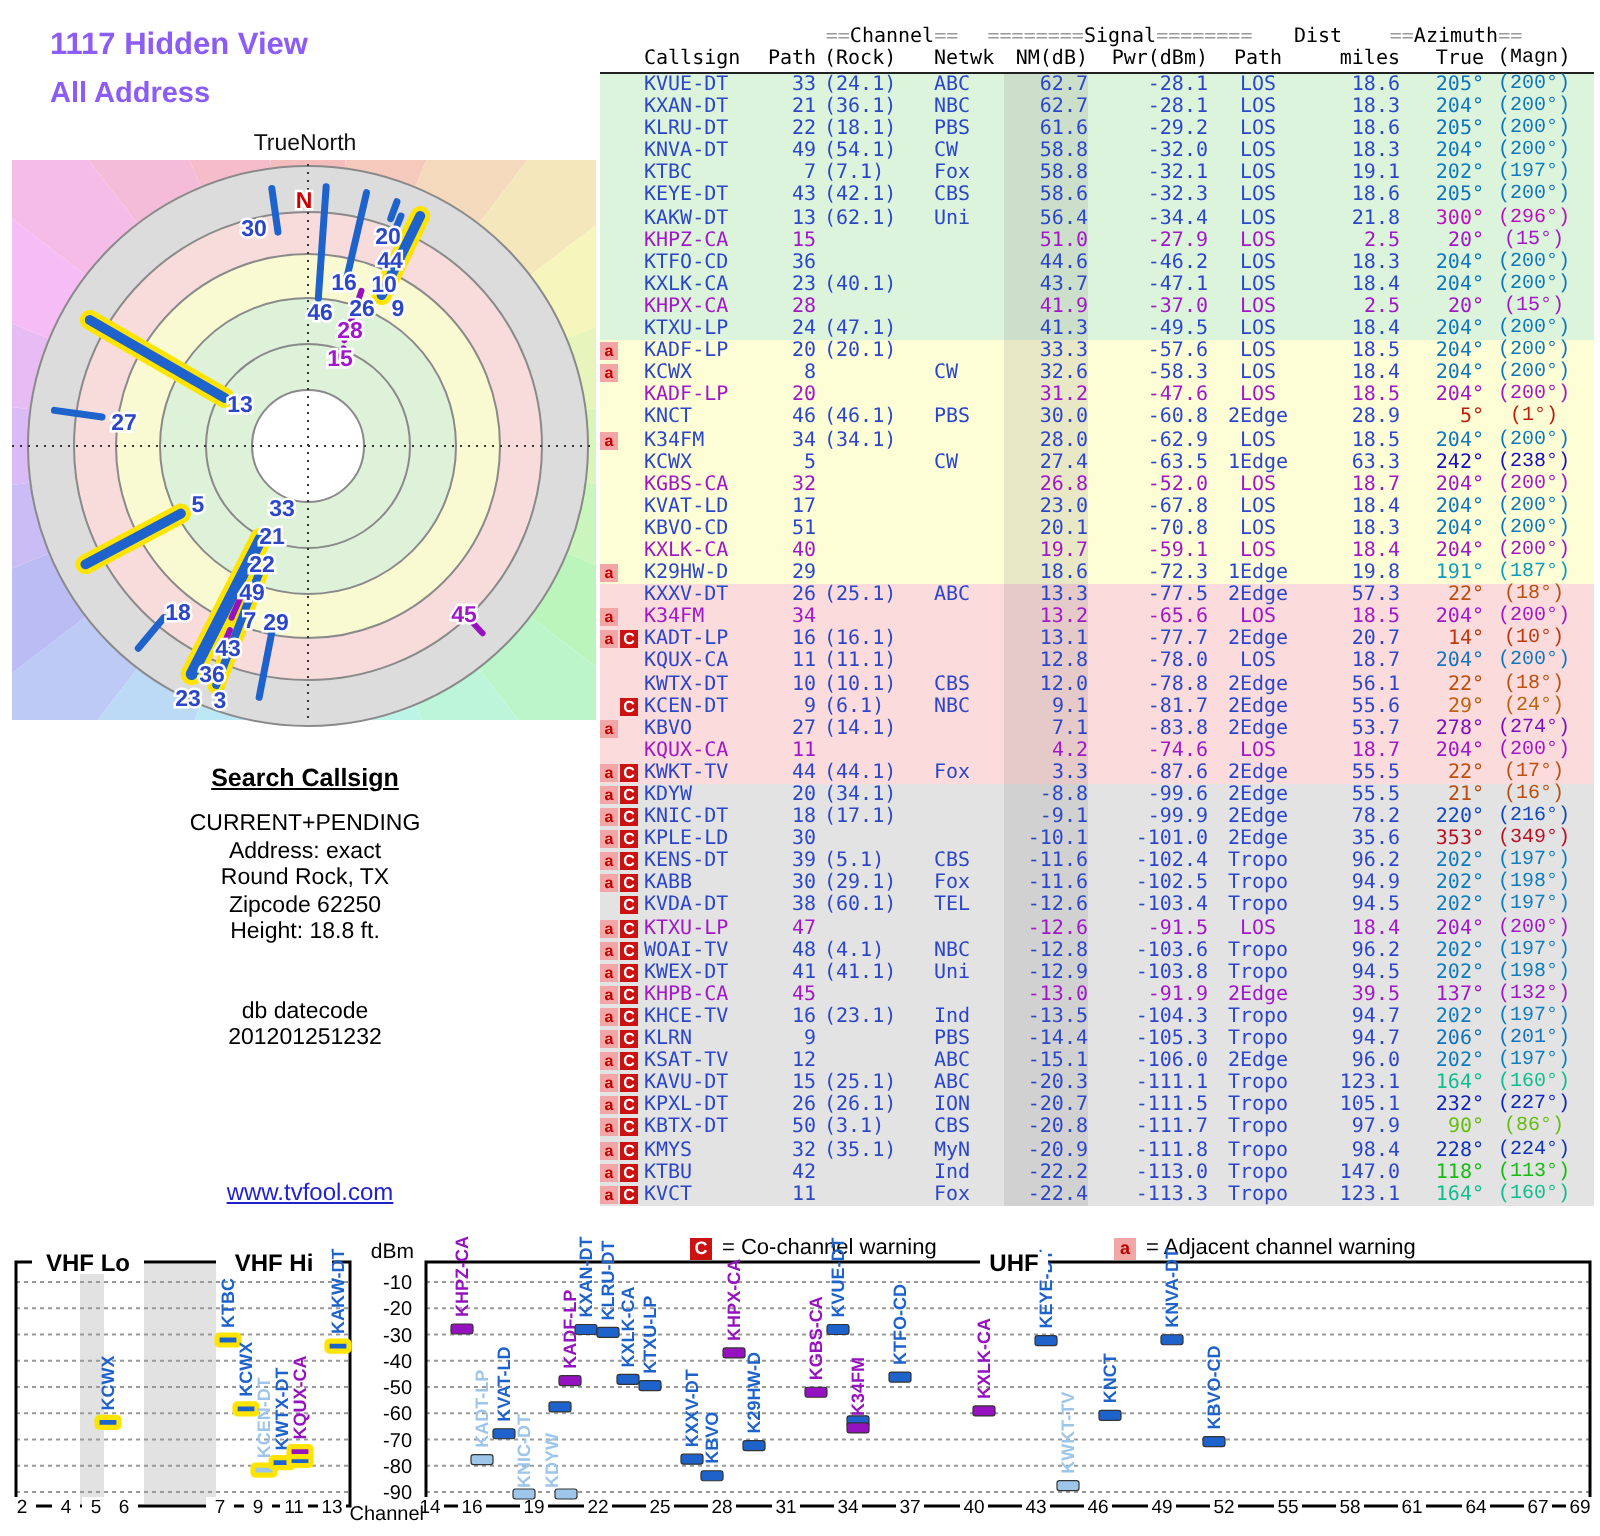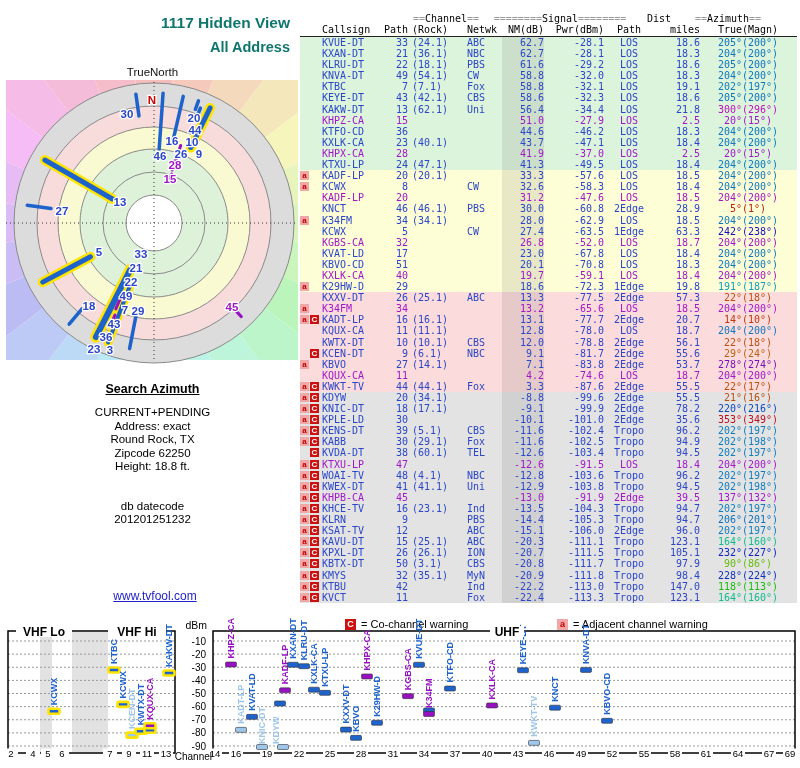--- a/index.html
+++ b/index.html
@@ -1,20 +1,20 @@
 <!DOCTYPE html>
 <html><head>
 <meta charset="utf-8">
 <style>
   html,body{margin:0;padding:0;background:#fff;width:800px;height:768px;overflow:hidden;
     font-family:"Liberation Sans",sans-serif;}
   #stage{position:relative;width:800px;height:768px;background:#fff;}
   .abs{position:absolute;}
   
-  #title-block{left:25px;top:14px;width:265px;text-align:right;color:#0f766e;}
+  #title-block{left:25px;top:14px;width:265px;text-align:left;color:#8b5cf6;}
   #title-block .t1{font-size:15.5px;font-weight:bold;}
   #title-block .t2{font-size:14.5px;font-weight:bold;margin-top:7px;}
   #truenorth{left:25px;top:66px;width:255px;text-align:center;font-size:11.5px;color:#111;}
   #criteria{left:35px;top:382px;width:235px;text-align:center;color:#000;}
   #criteria .hd{font-size:12.5px;font-weight:bold;text-decoration:underline;margin-bottom:10px;}
   #criteria .ln{font-size:11.5px;line-height:13.5px;}
   #criteria .db{margin-top:26px;font-size:11.5px;line-height:13.5px;}
   #site-link{left:60px;top:589px;width:190px;text-align:center;font-size:12px;}
   #site-link a{color:#2222cc;text-decoration:underline;cursor:pointer;}
   
@@ -23,21 +23,21 @@
   .ghrow{display:flex;height:11px;line-height:11px;white-space:pre;}
   .ghrow .eq{color:#9a9a9a;}
   .hrow{display:flex;height:12px;line-height:12px;border-bottom:1px solid #222;}
   .trow{display:flex;height:11.1px;line-height:11.2px;white-space:pre;}
   .b0{background:#dcf3dc;} .b1{background:#fdfdd6;} .b2{background:#fbdbdb;} .b3{background:#e3e3e3;}
   .m{width:22px;display:flex;gap:1px;padding-top:1px;}
   .c0{width:62px;} .c1{width:24px;text-align:right;} .c2{width:52px;padding-left:4px;box-sizing:border-box;}
   .c3{width:42px;padding-left:7px;box-sizing:border-box;}
   .c4{width:42px;text-align:right;} .trow .c4{background:rgba(90,90,90,.13);}
   .c5{width:60px;text-align:right;} .c6{width:50px;text-align:center;}
-  .c7{width:46px;text-align:right;} .c8{width:42px;text-align:right;} .c9{width:50px;text-align:left;}
+  .c7{width:46px;text-align:right;} .c8{width:42px;text-align:right;} .c9{width:50px;text-align:center;font-family:Liberation Mono, monospace;}
   .g-sp1{width:108px;} .g-ch{width:76px;text-align:center;} .g-sig{width:152px;text-align:center;}
   .g-dist{width:46px;text-align:center;} .g-az{width:92px;text-align:center;}
   .wbadge{width:9px;height:9px;font-size:8px;font-weight:bold;line-height:9px;text-align:center;
     font-family:"Liberation Sans",sans-serif;}
   .wa{background:#f2a6a6;color:#c00000;} .wc{background:#cc1111;color:#fff;} .wn{visibility:hidden;}
   
   .legend-item{display:flex;align-items:center;gap:5px;font-size:11px;color:#000;}
   .lbox{width:11px;height:11px;font-size:9px;font-weight:bold;text-align:center;line-height:11px;
     font-family:"Liberation Sans",sans-serif;}
   .lC{background:#cc1111;color:#fff;} .la{background:#f2a6a6;color:#c00000;}
@@ -139,21 +139,21 @@
       <text x="112" y="262" text-anchor="middle" font-size="11.5" font-weight="bold" fill="#2b46c8" stroke="#ffffff" stroke-width="2.5" paint-order="stroke" font-family="&quot;Liberation Sans&quot;,sans-serif">43</text>
       <text x="104" y="275" text-anchor="middle" font-size="11.5" font-weight="bold" fill="#2b46c8" stroke="#ffffff" stroke-width="2.5" paint-order="stroke" font-family="&quot;Liberation Sans&quot;,sans-serif">36</text>
       <text x="92" y="287" text-anchor="middle" font-size="11.5" font-weight="bold" fill="#2b46c8" stroke="#ffffff" stroke-width="2.5" paint-order="stroke" font-family="&quot;Liberation Sans&quot;,sans-serif">23</text>
       <text x="108" y="288" text-anchor="middle" font-size="11.5" font-weight="bold" fill="#2b46c8" stroke="#ffffff" stroke-width="2.5" paint-order="stroke" font-family="&quot;Liberation Sans&quot;,sans-serif">3</text>
       <text x="136" y="249" text-anchor="middle" font-size="11.5" font-weight="bold" fill="#2b46c8" stroke="#ffffff" stroke-width="2.5" paint-order="stroke" font-family="&quot;Liberation Sans&quot;,sans-serif">29</text>
       <text x="87" y="244" text-anchor="middle" font-size="11.5" font-weight="bold" fill="#2b46c8" stroke="#ffffff" stroke-width="2.5" paint-order="stroke" font-family="&quot;Liberation Sans&quot;,sans-serif">18</text>
       <text x="230" y="245" text-anchor="middle" font-size="11.5" font-weight="bold" fill="#a018c8" stroke="#ffffff" stroke-width="2.5" paint-order="stroke" font-family="&quot;Liberation Sans&quot;,sans-serif">45</text>
     </svg>
 
 <div class="abs" id="criteria">
-  <div class="hd">Search Azimuth</div>
+  <div class="hd">Search Callsign</div>
   <div class="ln">CURRENT+PENDING</div>
   <div class="ln">Address: exact</div>
   <div class="ln">Round Rock, TX</div>
   <div class="ln">Zipcode 62250</div>
   <div class="ln">Height: 18.8 ft.</div>
   <div class="db">
     <div>db datecode</div>
     <div>201201251232</div>
   </div>
 </div>

